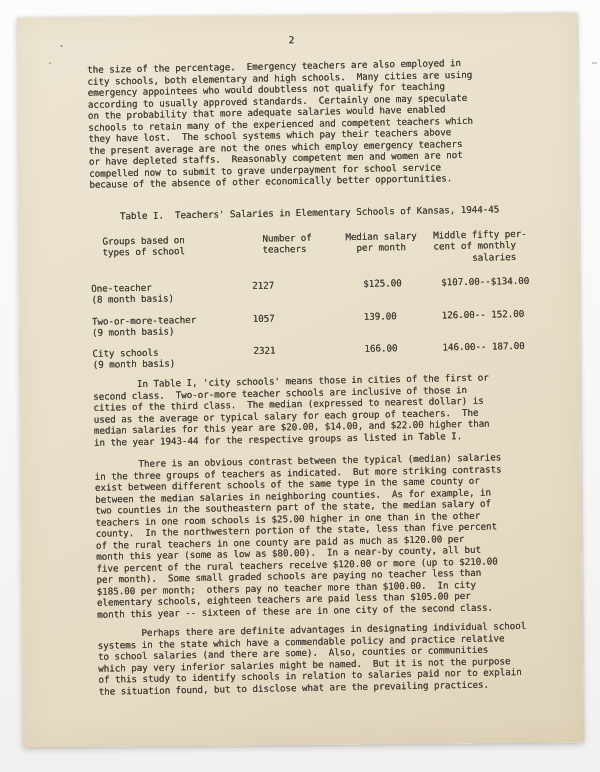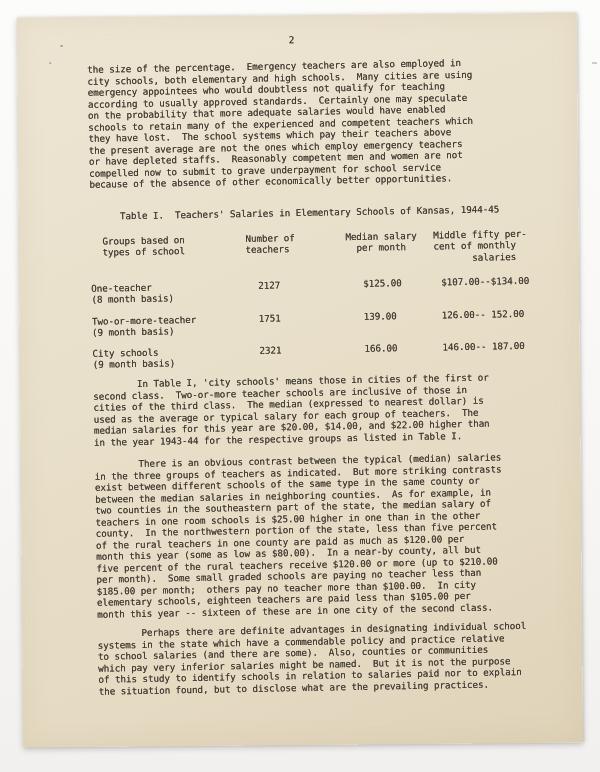--- a/index.html
+++ b/index.html
@@ -20,25 +20,25 @@
     transform:rotate(-0.55deg);transform-origin:70px 60px;
     color:#3f3931;font-size:9.3px;letter-spacing:-0.1px;
     text-shadow:0 0 0.6px rgba(63,55,45,0.75);
   }
   .pagenum{position:absolute;left:272px;top:21px;font-size:9.5px;}
   .para{position:absolute;left:70px;}
   .tline{white-space:pre;line-height:11.5px;height:11.5px;}
   .tbl-title{position:absolute;left:100px;top:194px;white-space:pre;}
   .cell{position:absolute;white-space:pre;line-height:11.4px;}
   .h1{left:82px;top:219px;}
-  .h2{left:225px;top:219px;}
+  .h2{left:242px;top:219px;}
   .h3{left:325px;top:219px;}
   .h4{left:413px;top:219px;}
   .r1{top:266px;} .r2{top:299px;} .r3{top:331px;}
-  .cgroup{left:70px;} .cteach{left:237px;} .cmedian{left:342px;} .cmiddle{left:420px;}
+  .cgroup{left:70px;} .cteach{left:231px;} .cmedian{left:342px;} .cmiddle{left:420px;}
   .p1{top:47px;} .p2{top:362px;} .p3{top:442px;} .p4{top:611px;}
   .speck{position:absolute;border-radius:50%;background:rgba(110,95,70,0.5);}
   .speck1{left:43px;top:28px;width:3px;height:2px;}
   .speck2{left:32px;top:45px;width:2px;height:2px;}
   .artifact{position:absolute;left:592px;top:62px;width:5px;height:2px;background:rgba(120,120,120,0.35);}
 </style>
 </head>
 <body>
 
 <div class="paper">
@@ -75,21 +75,21 @@
        salaries</div>
 
     <div class="cell r1 cgroup">One-teacher
 (8 month basis)</div>
     <div class="cell r1 cteach">2127</div>
     <div class="cell r1 cmedian">$125.00</div>
     <div class="cell r1 cmiddle">$107.00--$134.00</div>
 
     <div class="cell r2 cgroup">Two-or-more-teacher
 (9 month basis)</div>
-    <div class="cell r2 cteach">1751</div>
+    <div class="cell r2 cteach">1057</div>
     <div class="cell r2 cmedian">139.00</div>
     <div class="cell r2 cmiddle">126.00-- 152.00</div>
 
     <div class="cell r3 cgroup">City schools
 (9 month basis)</div>
     <div class="cell r3 cteach">2321</div>
     <div class="cell r3 cmedian">166.00</div>
     <div class="cell r3 cmiddle">146.00-- 187.00</div>
 
     <div class="para p2">

